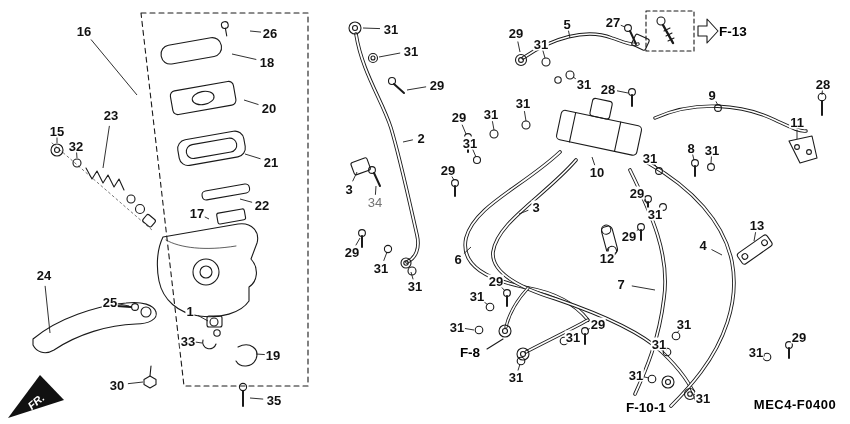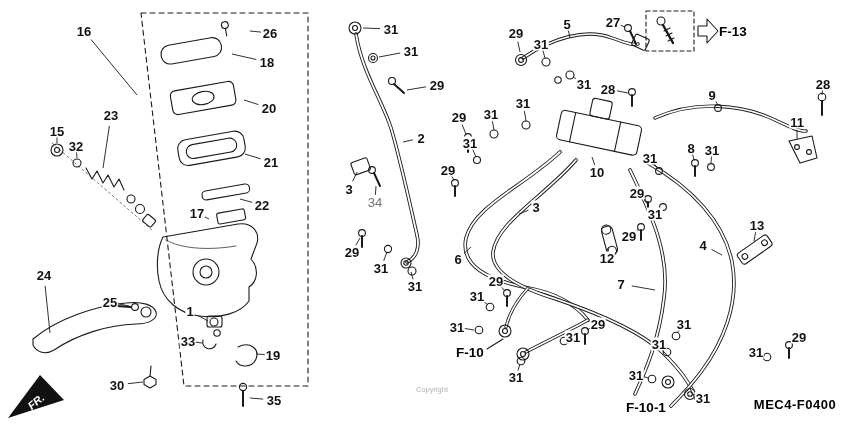--- a/index.html
+++ b/index.html
@@ -351,22 +351,21 @@
       <span class="callout" style="left: 573px; top: 337px;">31</span>
       <span class="callout" style="left: 684px; top: 324px;">31</span>
       <span class="callout" style="left: 659px; top: 344px;">31</span>
       <span class="callout" style="left: 636px; top: 375px;">31</span>
       <span class="callout" style="left: 703px; top: 398px;">31</span>
       <span class="callout" style="left: 799px; top: 337px;">29</span>
       <span class="callout" style="left: 756px; top: 352px;">31</span>
     </div>
 
   <div class="ref ref-f13">F-13</div>
-  <div class="ref ref-f10">F-10</div>
+  <div class="ref ref-f10">F-8</div>
   <div class="ref ref-f101">F-10-1</div>
 
   <div class="diagram-code">MEC4-F0400</div>
 
   <div class="copyright">
-    <div>Copyright</div>
   </div>
 
 </div>
 
 </body></html>

